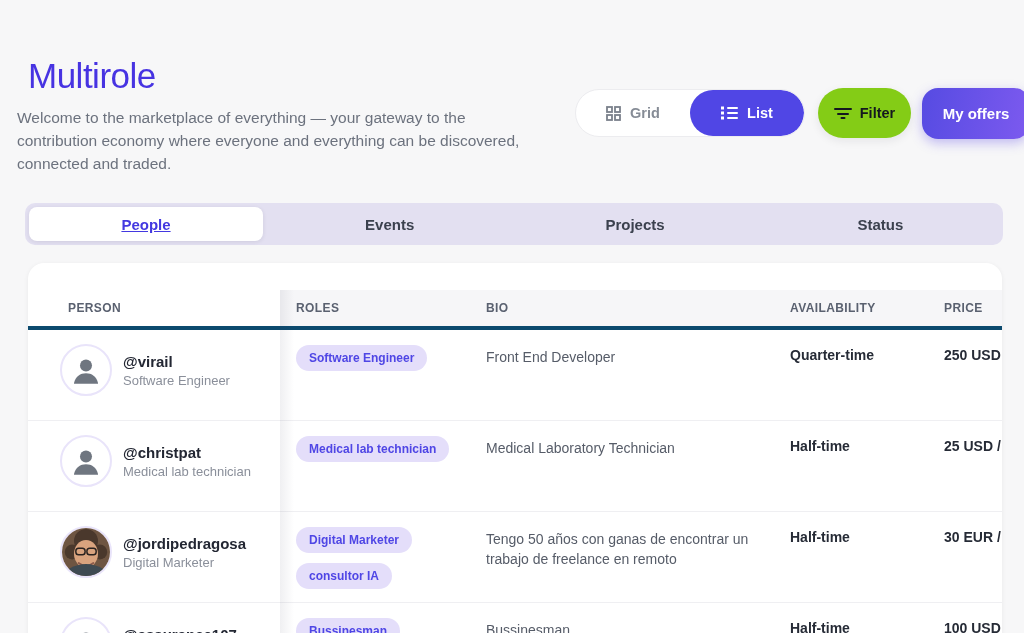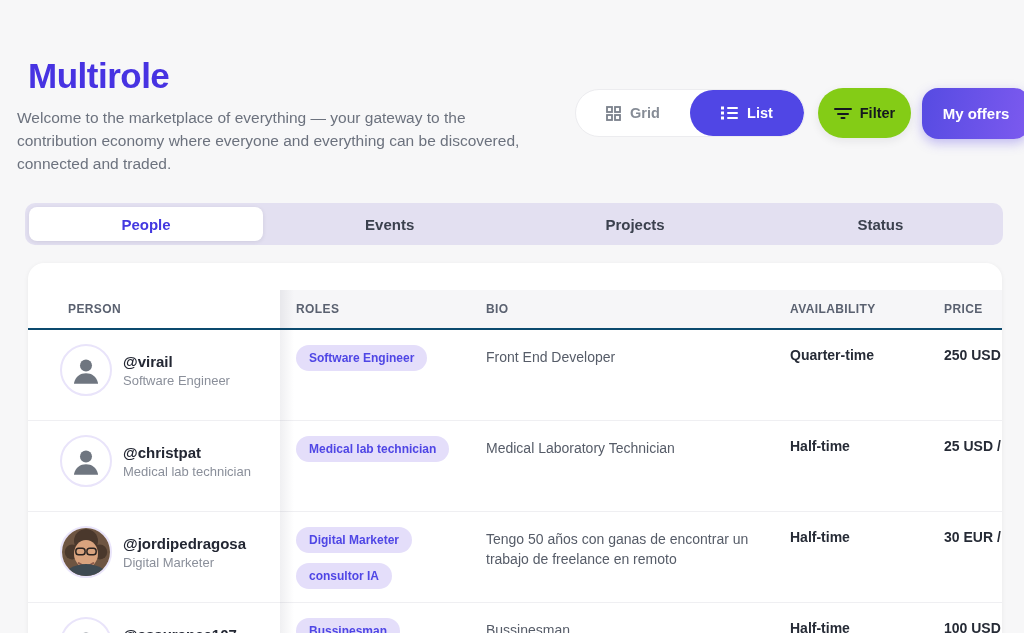--- a/index.html
+++ b/index.html
@@ -7,21 +7,21 @@
   body {
     position:relative;
     background:#F7F7F8;
     font-family:"Liberation Sans","DejaVu Sans",sans-serif;
     color:#232733;
   }
 
   
   .page-title {
     position:absolute; left:28px; top:56px;
-    font-size:35px; font-weight:bold; color:#4733E2; letter-spacing:-0.5px;
+    font-size:35px; font-weight:normal; color:#4733E2; letter-spacing:-0.5px;
   }
   .page-subtitle {
     position:absolute; left:17px; top:106px; width:532px;
     font-size:15.5px; line-height:23px; color:#6C727E;
   }
 
   
   .view-toggle {
     position:absolute; left:575px; top:89px; width:230px; height:48px;
     background:#fff; border:1px solid #ECECEF; border-radius:25px;
@@ -51,31 +51,31 @@
   .tab-bar {
     position:absolute; left:25px; top:203px; width:978px; height:42px;
     background:#E3E0F1; border-radius:10px; display:flex; align-items:stretch;
   }
   .tab {
     flex:1; display:flex; align-items:center; justify-content:center;
     font-size:15px; font-weight:600; color:#3B414E; cursor:pointer;
   }
   .tab.active {
     background:#fff; margin:4px; border-radius:8px; color:#4338E0; font-weight:bold;
-    box-shadow:0 1px 4px rgba(30,30,60,0.10); flex:0 0 234px;
+    box-shadow:0 1px 4px rgba(30,30,60,0.10); flex:0 0 234px;text-decoration:underline;
   }
 
   
   .card {
     position:absolute; left:28px; top:263px; width:974px; height:400px;
     background:#fff; border-radius:16px; overflow:hidden;
     box-shadow:0 1px 5px rgba(20,20,40,0.06);
   }
   .grid-cols { display:grid; grid-template-columns:252px 190px 310px 150px 72px; }
-  .thead { margin-top:27px; height:40px; border-bottom:2px solid #0c4a6e; }
+  .thead { margin-top:27px; height:40px; border-bottom:4px solid #0c4a6e; }
   .th {
     font-size:12px; font-weight:bold; letter-spacing:0.4px; color:#5A6170;
     background:#F6F6F8; display:flex; align-items:center; padding-left:16px;
   }
   .th.person-h { background:#fff; padding-left:40px; }
   .th.avail-h  { padding-left:10px; }
   .th.price-h  { padding-left:14px; }
   .col-shadow {
     position:absolute; left:252px; top:27px; bottom:0; width:14px; pointer-events:none;
     background:linear-gradient(to right, rgba(40,40,70,0.07), rgba(40,40,70,0));

